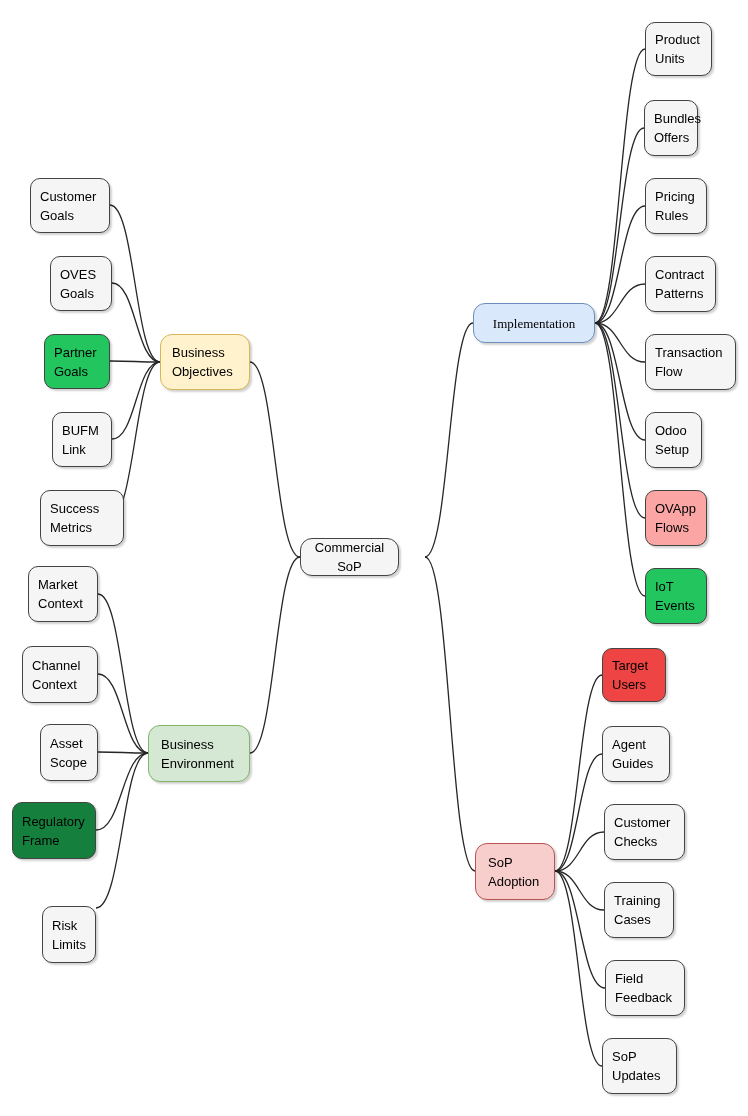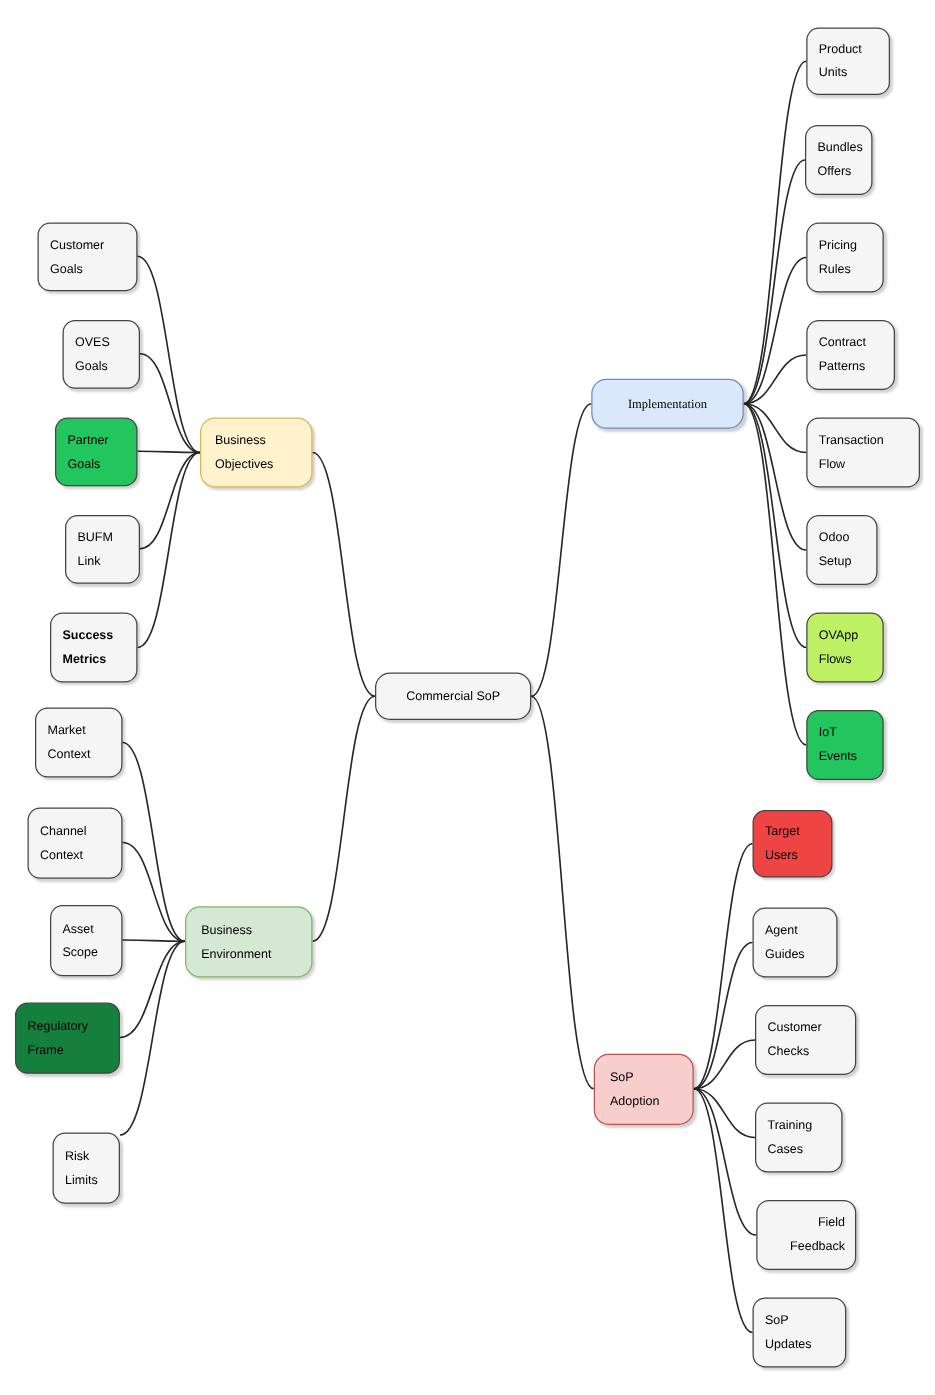--- a/index.html
+++ b/index.html
@@ -10,21 +10,21 @@
     font-family:"Liberation Sans", sans-serif;
     overflow:hidden;
   }
   #edges{position:absolute;left:0;top:0;z-index:1;}
   .node{
     position:absolute;
     z-index:2;
     box-sizing:border-box;
     display:flex;
     align-items:center;
-    font-size:10px;
+    font-size:13px;
     line-height:19px;
     color:#000000;
     background:#F5F5F5;
     border:1.4px solid #444444;
     border-radius:10px;
     padding:0 8px 0 9px;
     box-shadow:2px 2px 2px rgba(0,0,0,0.18);
     word-break:normal;
   }
   .node.branch{
@@ -67,47 +67,47 @@
       <path d="M595,323 C620,323 620,518 645,518" fill="none" stroke="#262626" stroke-width="1.3"></path>
       <path d="M595,323 C620,323 620,596 645,596" fill="none" stroke="#262626" stroke-width="1.3"></path>
       <path d="M555,871 C578.5,871 578.5,675 602,675" fill="none" stroke="#262626" stroke-width="1.3"></path>
       <path d="M555,871 C578.5,871 578.5,754 602,754" fill="none" stroke="#262626" stroke-width="1.3"></path>
       <path d="M555,871 C579.5,871 579.5,832 604,832" fill="none" stroke="#262626" stroke-width="1.3"></path>
       <path d="M555,871 C579.5,871 579.5,910 604,910" fill="none" stroke="#262626" stroke-width="1.3"></path>
       <path d="M555,871 C580,871 580,988 605,988" fill="none" stroke="#262626" stroke-width="1.3"></path>
       <path d="M555,871 C578.5,871 578.5,1066 602,1066" fill="none" stroke="#262626" stroke-width="1.3"></path>
     </svg>
 
-  <div class="node center" style="left: 300px; top: 538px; width: 125px; height: 38px; background-color: rgb(245, 245, 245); border-color: rgb(68, 68, 68);">Commercial SoP</div>
+  <div class="node center" style="left: 300px; top: 538px; width: 99px; height: 38px; background-color: rgb(245, 245, 245); border-color: rgb(68, 68, 68);">Commercial SoP</div>
 
   <div class="node branch" style="left: 160px; top: 334px; width: 90px; height: 56px; background-color: rgb(255, 242, 204); border-color: rgb(214, 182, 86); padding-left: 11px;">Business Objectives</div>
   <div class="node" style="left: 30px; top: 178px; width: 80px; height: 55px; background-color: rgb(245, 245, 245); border-color: rgb(68, 68, 68);">Customer Goals</div>
   <div class="node" style="left: 50px; top: 256px; width: 62px; height: 55px; background-color: rgb(245, 245, 245); border-color: rgb(68, 68, 68);">OVES Goals</div>
   <div class="node" style="left: 44px; top: 334px; width: 66px; height: 55px; background-color: #22c55e; border-color: rgb(68, 68, 68);">Partner Goals</div>
   <div class="node" style="left: 52px; top: 412px; width: 60px; height: 55px; background-color: rgb(245, 245, 245); border-color: rgb(68, 68, 68);">BUFM Link</div>
-  <div class="node" style="left: 40px; top: 490px; width: 70px; height: 56px; background-color: rgb(245, 245, 245); border-color: rgb(68, 68, 68); font-weight: bold;">Success Metrics</div>
+  <div class="node" style="left: 40px; top: 490px; width: 84px; height: 56px; background-color: rgb(245, 245, 245); border-color: rgb(68, 68, 68);">Success Metrics</div>
 
   <div class="node branch" style="left: 148px; top: 725px; width: 102px; height: 57px; background-color: rgb(213, 232, 212); border-color: rgb(130, 179, 102);">Business Environment</div>
   <div class="node" style="left: 28px; top: 566px; width: 70px; height: 56px; background-color: rgb(245, 245, 245); border-color: rgb(68, 68, 68);">Market Context</div>
   <div class="node" style="left: 22px; top: 646px; width: 76px; height: 57px; background-color: rgb(245, 245, 245); border-color: rgb(68, 68, 68);">Channel Context</div>
   <div class="node" style="left: 40px; top: 724px; width: 58px; height: 57px; background-color: rgb(245, 245, 245); border-color: rgb(68, 68, 68);">Asset Scope</div>
   <div class="node" style="left: 12px; top: 802px; width: 84px; height: 57px; background-color: #15803d; border-color: rgb(68, 68, 68);">Regulatory Frame</div>
   <div class="node" style="left: 42px; top: 880px; width: 54px; height: 57px; background-color: rgb(245, 245, 245); border-color: rgb(68, 68, 68); margin-top: 26px;">Risk Limits</div>
 
   <div class="node branch center" style="left: 473px; top: 303px; width: 122px; height: 40px; background-color: rgb(218, 232, 252); border-color: rgb(108, 142, 191); font-family: Liberation Serif, serif;">Implementation</div>
   <div class="node" style="left: 645px; top: 22px; width: 67px; height: 54px; background-color: rgb(245, 245, 245); border-color: rgb(68, 68, 68);">Product Units</div>
   <div class="node" style="left: 644px; top: 100px; width: 54px; height: 56px; background-color: rgb(245, 245, 245); border-color: rgb(68, 68, 68);">Bundles Offers</div>
   <div class="node" style="left: 645px; top: 178px; width: 62px; height: 56px; background-color: rgb(245, 245, 245); border-color: rgb(68, 68, 68);">Pricing Rules</div>
   <div class="node" style="left: 645px; top: 256px; width: 71px; height: 56px; background-color: rgb(245, 245, 245); border-color: rgb(68, 68, 68);">Contract Patterns</div>
   <div class="node" style="left: 645px; top: 334px; width: 91px; height: 56px; background-color: rgb(245, 245, 245); border-color: rgb(68, 68, 68);">Transaction Flow</div>
   <div class="node" style="left: 645px; top: 412px; width: 57px; height: 56px; background-color: rgb(245, 245, 245); border-color: rgb(68, 68, 68);">Odoo Setup</div>
-  <div class="node" style="left: 645px; top: 490px; width: 62px; height: 56px; background-color: #bef264; border-color: rgb(68, 68, 68);">OVApp Flows</div>
+  <div class="node" style="left: 645px; top: 490px; width: 62px; height: 56px; background-color: #fca5a5; border-color: rgb(68, 68, 68);">OVApp Flows</div>
   <div class="node" style="left: 645px; top: 568px; width: 62px; height: 56px; background-color: #22c55e; border-color: rgb(68, 68, 68);">IoT Events</div>
 
   <div class="node branch" style="left: 475px; top: 843px; width: 80px; height: 57px; background-color: rgb(248, 206, 204); border-color: rgb(184, 84, 80);">SoP Adoption</div>
   <div class="node" style="left: 602px; top: 648px; width: 64px; height: 54px; background-color: #ef4444; border-color: rgb(68, 68, 68);">Target Users</div>
   <div class="node" style="left: 602px; top: 726px; width: 68px; height: 56px; background-color: rgb(245, 245, 245); border-color: rgb(68, 68, 68);">Agent Guides</div>
   <div class="node" style="left: 604px; top: 804px; width: 81px; height: 56px; background-color: rgb(245, 245, 245); border-color: rgb(68, 68, 68);">Customer Checks</div>
   <div class="node" style="left: 604px; top: 882px; width: 70px; height: 56px; background-color: rgb(245, 245, 245); border-color: rgb(68, 68, 68);">Training Cases</div>
-  <div class="node" style="left: 605px; top: 960px; width: 80px; height: 56px; background-color: rgb(245, 245, 245); border-color: rgb(68, 68, 68); text-align: right;">Field Feedback</div>
+  <div class="node" style="left: 605px; top: 960px; width: 80px; height: 56px; background-color: rgb(245, 245, 245); border-color: rgb(68, 68, 68);">Field Feedback</div>
   <div class="node" style="left: 602px; top: 1038px; width: 75px; height: 56px; background-color: rgb(245, 245, 245); border-color: rgb(68, 68, 68);">SoP Updates</div>
 
 </div>
 
 </body></html>

